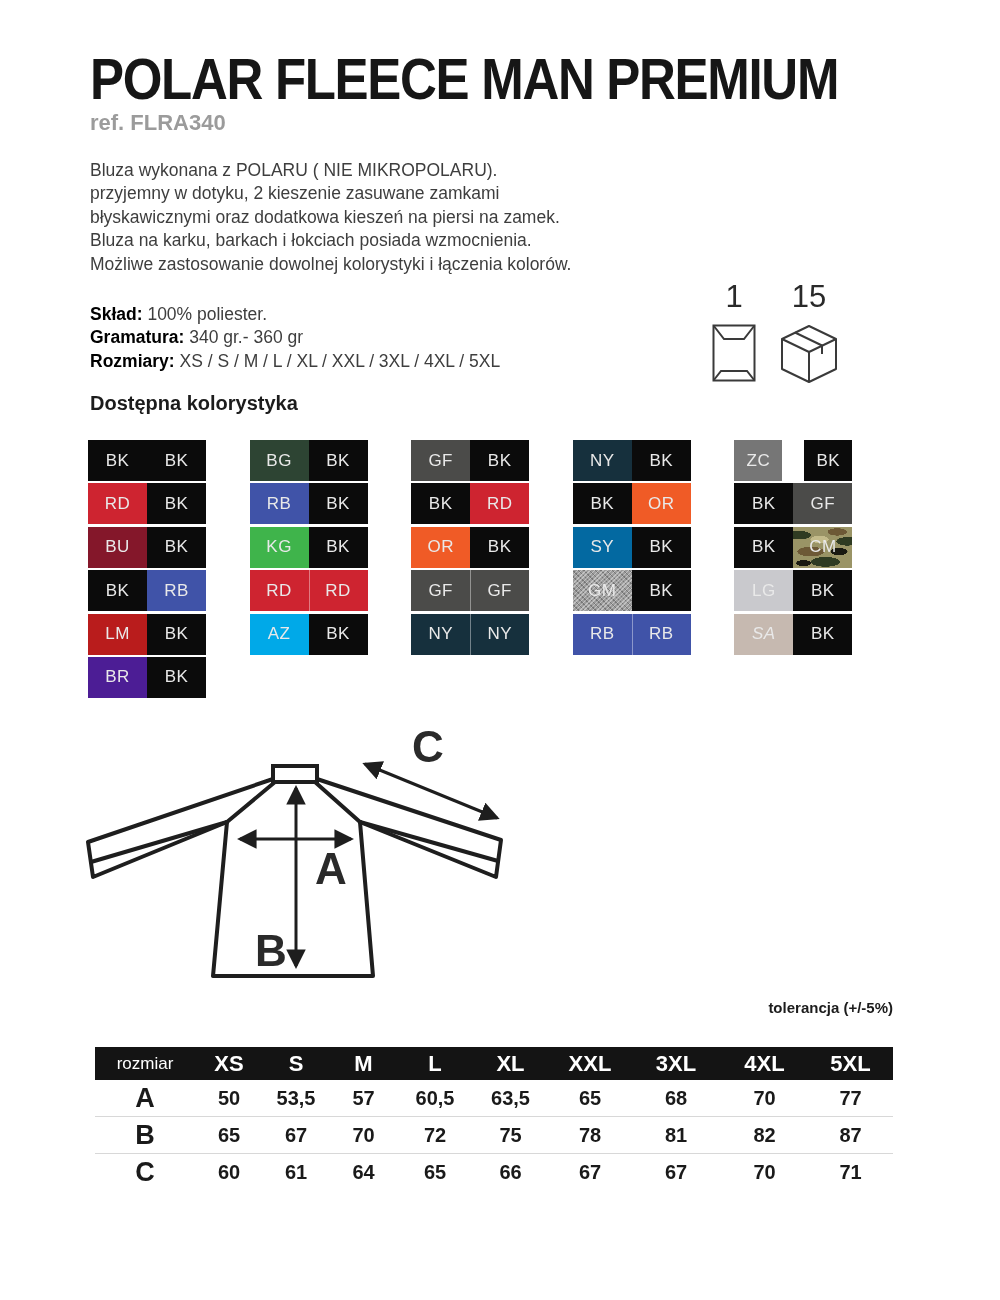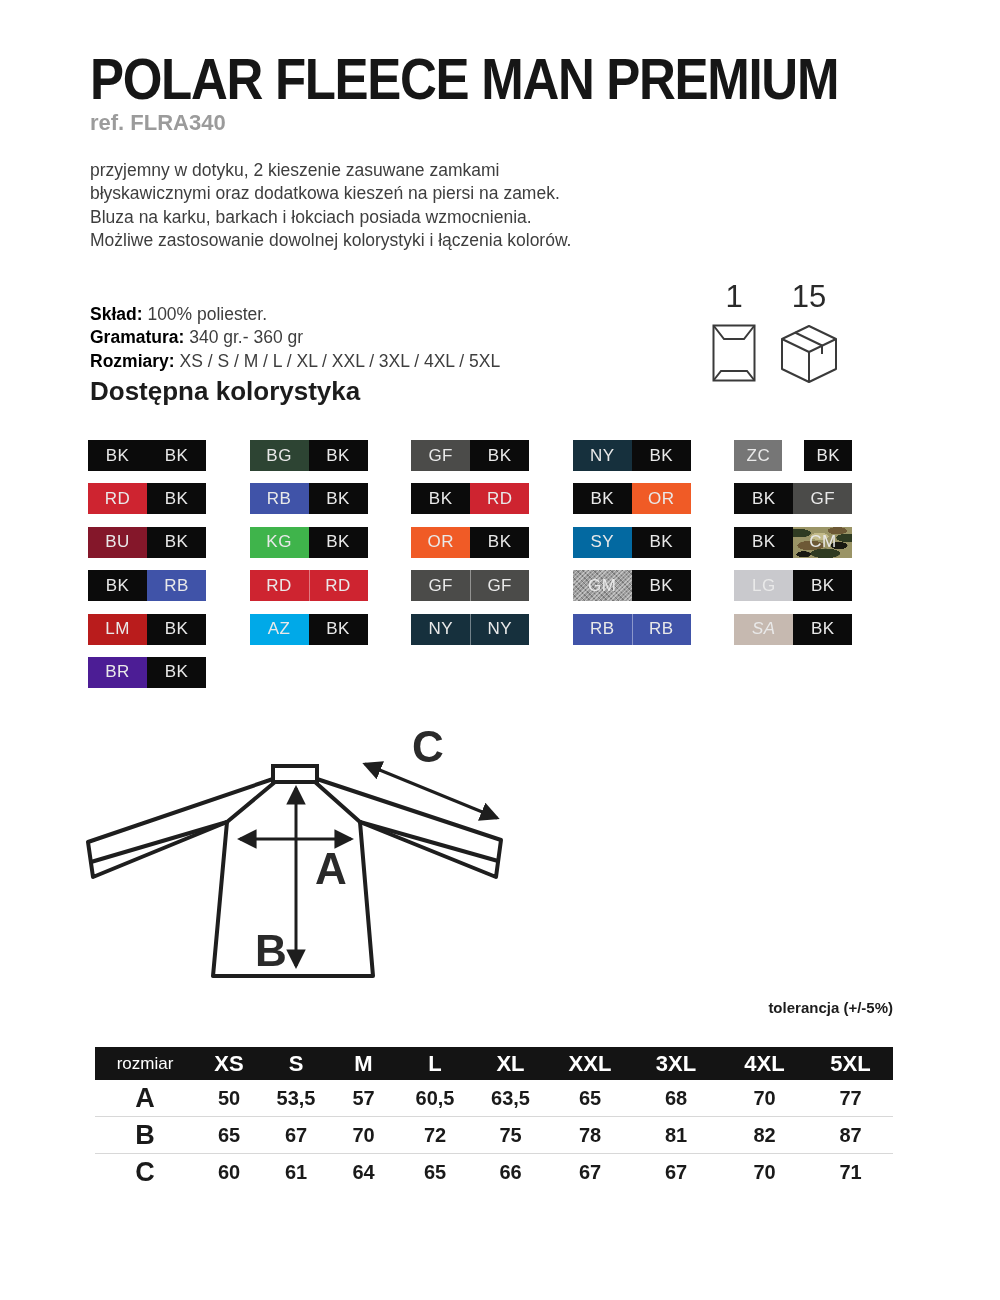--- a/index.html
+++ b/index.html
@@ -13,26 +13,26 @@
 
   .desc{position:absolute;left:90px;top:159px;font-size:17.5px;line-height:23.4px;color:#3e3e3e;}
   .specs{position:absolute;left:90px;top:303px;font-size:17.5px;line-height:23.4px;color:#3e3e3e;}
   .specs .lbl{font-weight:bold;color:#000000;}
 
   .packaging{position:absolute;left:712px;top:281px;display:flex;gap:22px;}
   .pack{display:flex;flex-direction:column;align-items:center;}
   .pack .qty{font-size:31px;font-weight:400;color:#2a2a2a;line-height:1;margin-bottom:12px;}
   .pack svg{display:block;}
 
-  .colors-heading{position:absolute;left:90px;top:376px;font-size:26px;font-weight:bold;color:#1c1c1c;}
+  .colors-heading{position:absolute;left:90px;top:392px;font-size:20px;font-weight:bold;color:#1c1c1c;}
 
   #swatch-grid{position:absolute;left:88px;top:440px;display:grid;
                grid-template-columns:repeat(5,118px);grid-template-rows:repeat(6,31px);
                column-gap:43.6px;row-gap:12.4px;}
-  .swatch{display:flex;width:118px;height:31px;}
+  .swatch{display:flex;width:118px;height:41px;}
   .half{flex:1 1 50%;display:flex;align-items:center;justify-content:center;
         font-size:17px;color:#e9e9e9;letter-spacing:0.5px;}
   .half.divider{box-shadow:inset 1px 0 0 rgba(255,255,255,0.4);}
   .tex-GM{background-image:
       repeating-linear-gradient(135deg, rgba(255,255,255,.38) 0 1px, transparent 1px 3px),
       repeating-linear-gradient(45deg, rgba(55,55,55,.38) 0 1px, transparent 1px 4px);}
   .tex-CM{background-image:
       radial-gradient(ellipse 20px 7px at 10% 20%, #2f3b22 0 60%, transparent 61%),
       radial-gradient(ellipse 24px 8px at 55% 85%, #2f3b22 0 60%, transparent 61%),
       radial-gradient(ellipse 18px 7px at 92% 35%, #2f3b22 0 60%, transparent 61%),
@@ -61,20 +61,21 @@
 </style>
 </head>
 <body>
 
 <div class="page">
 
   <div class="title">POLAR FLEECE MAN PREMIUM</div>
   <div class="ref">ref. FLRA340</div>
 
   <div class="desc">
+    <div>Bluza wykonana z POLARU ( NIE MIKROPOLARU).</div>
     <div>przyjemny w dotyku, 2 kieszenie zasuwane zamkami</div>
     <div>błyskawicznymi oraz dodatkowa kieszeń na piersi na zamek.</div>
     <div>Bluza na karku, barkach i łokciach posiada wzmocnienia.</div>
     <div>Możliwe zastosowanie dowolnej kolorystyki i łączenia kolorów.</div>
   </div>
 
   <div class="specs">
     <div><span class="lbl">Skład:</span><span> 100% poliester.</span></div>
     <div><span class="lbl">Gramatura:</span><span> 340 gr.- 360 gr</span></div>
     <div><span class="lbl">Rozmiary:</span><span> XS / S / M / L / XL / XXL / 3XL / 4XL / 5XL</span></div>

